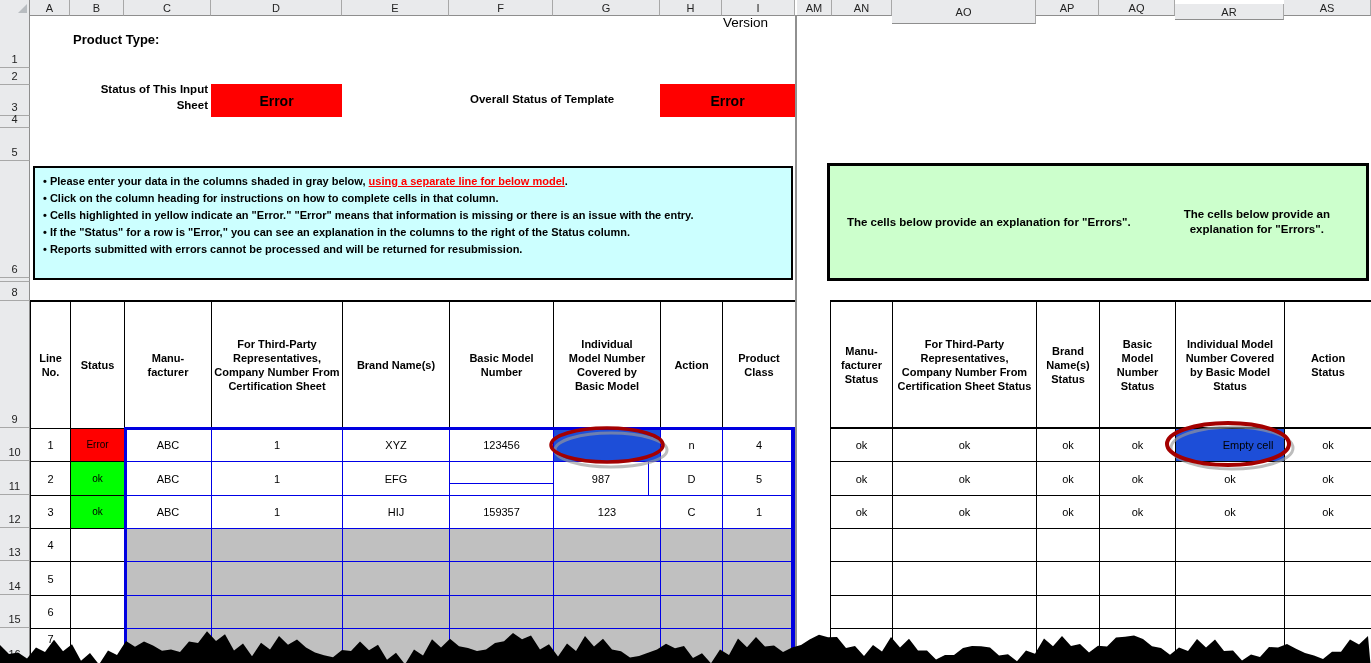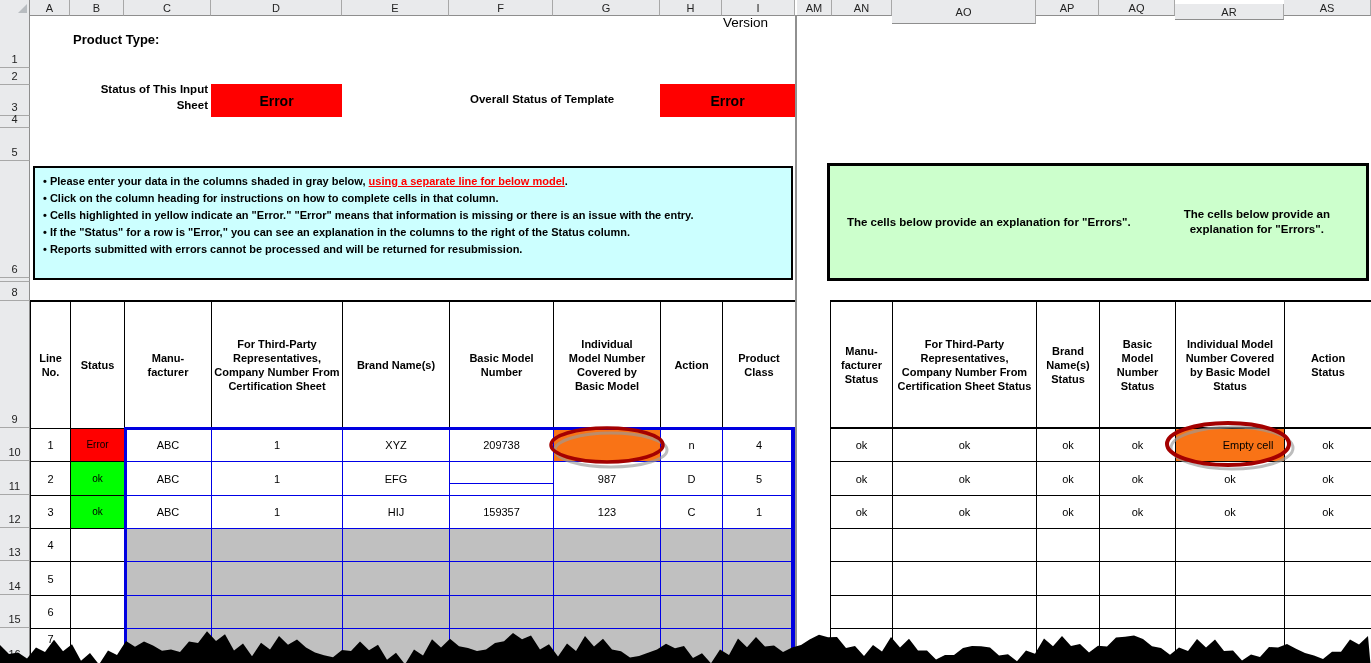--- a/index.html
+++ b/index.html
@@ -18,21 +18,21 @@
   .rowhdr{align-items:flex-end;padding-bottom:1px;border-bottom:1px solid #A8A8A8;border-right:1px solid #8E8E8E;}
   #corner-cell{border-right:1px solid #8E8E8E;}
   #corner-cell .tri{position:absolute;right:2px;bottom:2px;width:0;height:0;
     border-left:9px solid transparent;border-bottom:9px solid #B8BCC0;}
   
   .cell{display:flex;align-items:center;justify-content:center;text-align:center;
     font-size:11px;line-height:14px;background:#fff;border:1px solid #000;}
   .hcell{font-weight:bold;white-space:pre-line;padding:2px;}
   .bluecell{border:1px solid #0000E6;}
   .grayfill{background:#C0C0C0;}
-  .yellowfill{background:#f97316;padding-left:36px;}
+  .yellowfill{background:#1d4ed8;padding-left:36px;}
   .statuscell{font-size:10px;}
   .topalign{align-items:flex-start;padding-top:3px;}
   
   .lbl{font-weight:bold;}
   .errbox{display:flex;align-items:center;justify-content:center;
     font-weight:bold;font-size:14px;color:#000;}
   
   #instructions{border:2px solid #000;padding:5px 8px 4px 8px;
     font-weight:bold;font-size:11px;line-height:17px;}
   #instructions .lnk{text-decoration:underline;}
@@ -124,31 +124,31 @@
 Covered by
 Basic Model</div>
       <div class="abs cell hcell" style="left: 660px; top: 301px; width: 63px; height: 128px;">Action</div>
       <div class="abs cell hcell" style="left: 722px; top: 301px; width: 74px; height: 128px;">Product
 Class</div>
       <div class="abs cell" style="left: 30px; top: 428px; width: 41px; height: 34px;">1</div>
       <div class="abs cell statuscell" style="left: 70px; top: 428px; width: 55px; height: 34px; background: rgb(255, 0, 0);">Error</div>
       <div class="abs cell bluecell" style="left: 124px; top: 428px; width: 88px; height: 34px;">ABC</div>
       <div class="abs cell bluecell" style="left: 211px; top: 428px; width: 132px; height: 34px;">1</div>
       <div class="abs cell bluecell" style="left: 342px; top: 428px; width: 108px; height: 34px;">XYZ</div>
-      <div class="abs cell bluecell" style="left: 449px; top: 428px; width: 105px; height: 34px;">209738</div>
+      <div class="abs cell bluecell" style="left: 449px; top: 428px; width: 105px; height: 34px;">123456</div>
       <div class="abs cell bluecell yellowfill" style="left: 553px; top: 428px; width: 108px; height: 34px;"></div>
       <div class="abs cell bluecell" style="left: 660px; top: 428px; width: 63px; height: 34px;">n</div>
       <div class="abs cell bluecell" style="left: 722px; top: 428px; width: 74px; height: 34px;">4</div>
       <div class="abs cell" style="left: 30px; top: 461px; width: 41px; height: 35px;">2</div>
       <div class="abs cell statuscell" style="left: 70px; top: 461px; width: 55px; height: 35px; background: rgb(0, 255, 0);">ok</div>
       <div class="abs cell bluecell" style="left: 124px; top: 461px; width: 88px; height: 35px;">ABC</div>
       <div class="abs cell bluecell" style="left: 211px; top: 461px; width: 132px; height: 35px;">1</div>
       <div class="abs cell bluecell" style="left: 342px; top: 461px; width: 108px; height: 35px;">EFG</div>
       <div class="abs cell bluecell" style="left: 449px; top: 461px; width: 125px; height: 35px; margin-top: 22px;">789123</div>
-      <div class="abs cell bluecell" style="left: 553px; top: 461px; width: 108px; height: 35px;">987</div>
+      <div class="abs cell bluecell" style="left: 553px; top: 461px; width: 96px; height: 35px;">987</div>
       <div class="abs cell bluecell" style="left: 660px; top: 461px; width: 63px; height: 35px;">D</div>
       <div class="abs cell bluecell" style="left: 722px; top: 461px; width: 74px; height: 35px;">5</div>
       <div class="abs cell" style="left: 30px; top: 495px; width: 41px; height: 34px;">3</div>
       <div class="abs cell statuscell" style="left: 70px; top: 495px; width: 55px; height: 34px; background: rgb(0, 255, 0);">ok</div>
       <div class="abs cell bluecell" style="left: 124px; top: 495px; width: 88px; height: 34px;">ABC</div>
       <div class="abs cell bluecell" style="left: 211px; top: 495px; width: 132px; height: 34px;">1</div>
       <div class="abs cell bluecell" style="left: 342px; top: 495px; width: 108px; height: 34px;">HIJ</div>
       <div class="abs cell bluecell" style="left: 449px; top: 495px; width: 105px; height: 34px;">159357</div>
       <div class="abs cell bluecell" style="left: 553px; top: 495px; width: 108px; height: 34px;">123</div>
       <div class="abs cell bluecell" style="left: 660px; top: 495px; width: 63px; height: 34px;">C</div>

